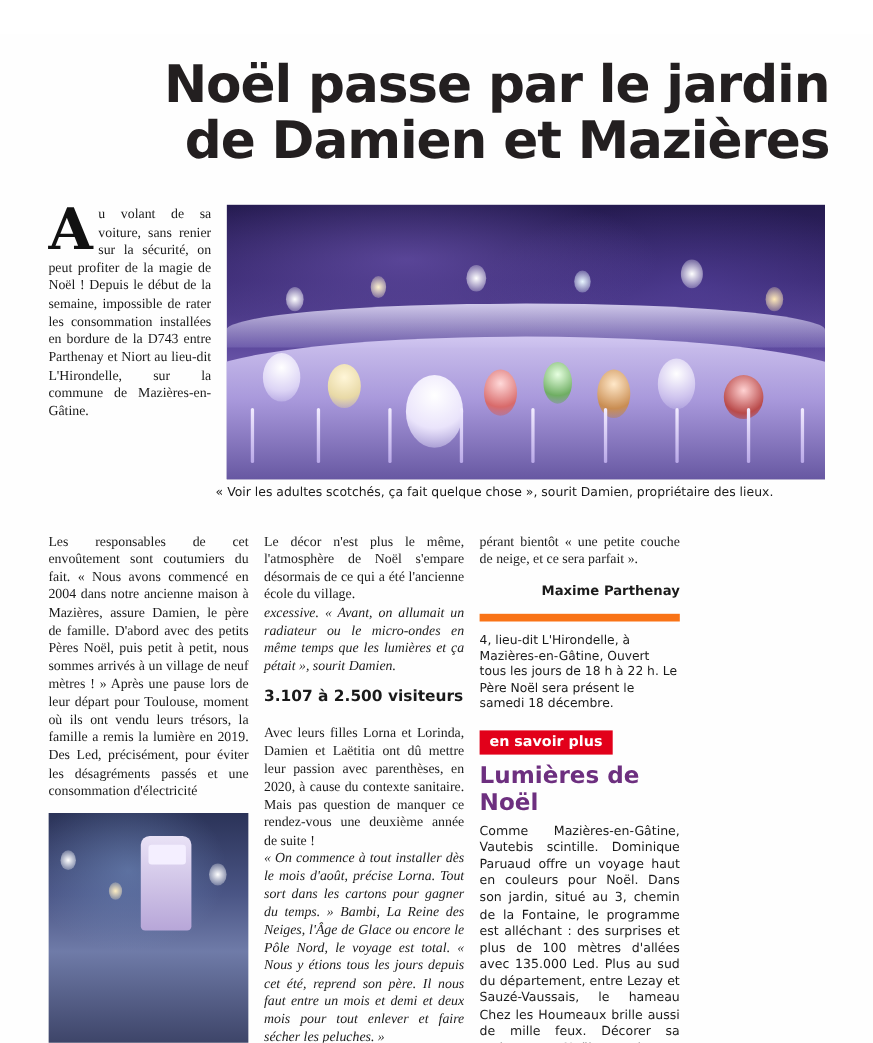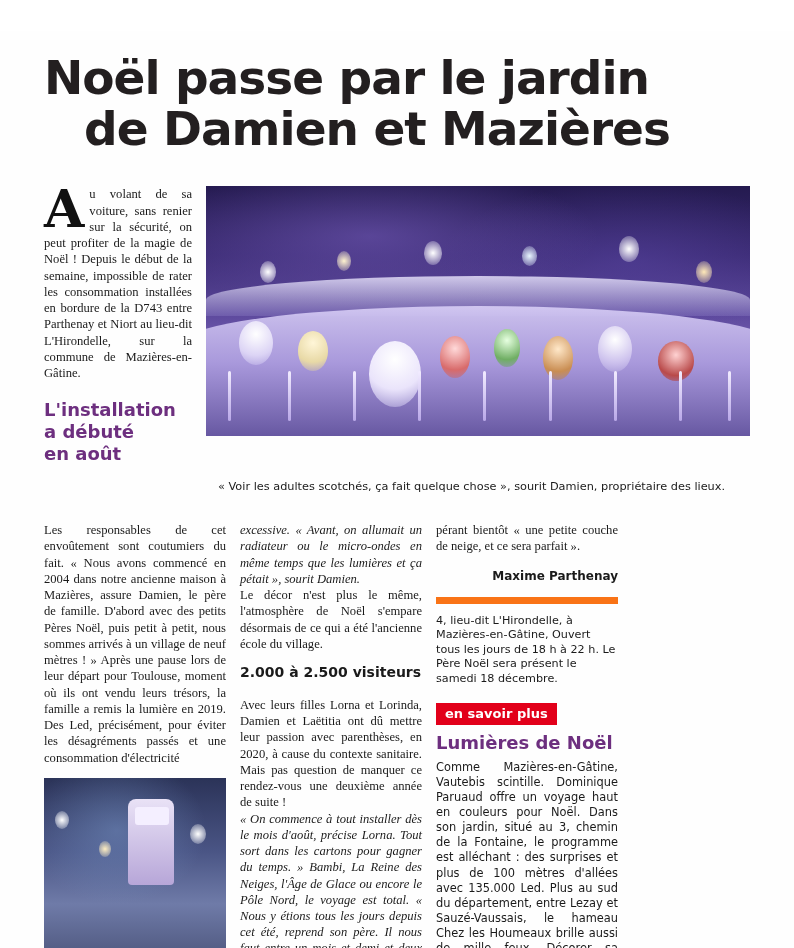--- a/index.html
+++ b/index.html
@@ -26,20 +26,21 @@
 
   
   .headline {
     font-family: "DejaVu Sans", sans-serif;
     font-weight: bold;
     font-size: 47px;
     line-height: 1.08;
     letter-spacing: -1px;
     color: #231f20;
     padding: 22px 40px 0 44px;
+    text-align: right;
   }
   .headline .l1 { display: block; }
   .headline .l2 { display: block; padding-left: 40px; }
 
   .standfirst {
     font-family: "DejaVu Sans", sans-serif;
     font-weight: bold;
     font-size: 15.5px;
     line-height: 1.32;
     color: #1a1a1a;
@@ -161,21 +162,21 @@
     font-family: "DejaVu Sans", sans-serif;
     font-weight: bold;
     font-size: 13px;
     padding: 3px 9px 4px 9px;
     letter-spacing: 0;
     text-align: right;
   }
   .esp-title {
     font-family: "DejaVu Sans", sans-serif;
     font-weight: bold;
-    font-size: 18px;
+    font-size: 21px;
     color: #6d2f7f;
     margin: 7px 0 7px 0;
   }
   .esp-body {
     font-family: "DejaVu Sans", sans-serif;
     font-size: 11.4px;
     line-height: 1.33;
     text-align: justify;
   }
 
@@ -243,21 +244,20 @@
   </h1>
 
 
   <div class="body-area">
 
     <div class="topband">
 
       <div class="col-narrow">
         <p class="dropcap-p"><span class="dropcap">A</span><span>u volant de sa voiture, sans renier sur la sécurité, on peut profiter de la magie de Noël ! Depuis le début de la semaine, impossible de rater les consommation installées en bordure de la D743 entre Parthenay et Niort au lieu-dit L'Hirondelle, sur la commune de Mazières-en-Gâtine.</span></p>
 
-        <div class="subhead">L'installation<br>a débuté<br>en août</div>
       </div>
 
       <div class="photo-main">
         <div class="ph sky-main"></div>
         <div class="ridge"></div>
         <div class="snowbank"></div>
 
         <div class="blob" style="left:6%;top:54%;width:34px;height:44px;background:radial-gradient(circle at 50% 30%, #ffffff, #dcd4f5 60%, rgba(190,180,235,0.2));"></div>
         <div class="blob" style="left:17%;top:58%;width:30px;height:40px;background:radial-gradient(circle at 50% 30%, #fff6d8, #e8d9a6 60%, rgba(200,180,140,0.15));"></div>
         <div class="blob" style="left:30%;top:62%;width:52px;height:66px;background:radial-gradient(circle at 50% 28%, #ffffff, #eae4fb 55%, rgba(200,195,240,0.25));"></div>
@@ -277,21 +277,21 @@
         <div class="fence" style="left:27%;"></div>
         <div class="fence" style="left:39%;"></div>
         <div class="fence" style="left:51%;"></div>
         <div class="fence" style="left:63%;"></div>
         <div class="fence" style="left:75%;"></div>
         <div class="fence" style="left:87%;"></div>
         <div class="fence" style="left:96%;"></div>
       </div>
     </div>
 
-    <div style="display:flex; gap:26px;">
+    <div style="display:flex; gap:4px;">
       <div style="width:148px; flex:0 0 148px;"></div>
       <div style="flex:1 1 auto;">
         <div class="caption">« Voir les adultes scotchés, ça fait quelque chose », sourit Damien, propriétaire des lieux.</div>
       </div>
     </div>
 
     <div class="cols3">
 
       <div class="c1">
         <p class="body">Les responsables de cet envoûtement sont coutumiers du fait. « Nous avons commencé en 2004 dans notre ancienne maison à Mazières, assure Damien, le père de famille. D'abord avec des petits Pères Noël, puis petit à petit, nous sommes arrivés à un village de neuf mètres ! » Après une pause lors de leur départ pour Toulouse, moment où ils ont vendu leurs trésors, la famille a remis la lumière en 2019. Des Led, précisément, pour éviter les désagréments passés et une consommation d'électricité</p>
@@ -303,23 +303,23 @@
           <div class="blob" style="left:50%;top:14%;width:34px;height:18px;background:#f4efff;border-radius:3px;"></div>
 
           <div class="blob" style="left:6%;top:16%;width:14px;height:18px;background:radial-gradient(circle,#fff,rgba(255,255,255,0.05));"></div>
           <div class="blob" style="left:80%;top:22%;width:16px;height:20px;background:radial-gradient(circle,#fff,rgba(255,255,255,0.05));"></div>
           <div class="blob" style="left:30%;top:30%;width:12px;height:16px;background:radial-gradient(circle,#ffeec2,rgba(255,235,190,0.05));"></div>
         </div>
 
       </div>
 
       <div class="c2">
+        <p class="body">Le décor n'est plus le même, l'atmosphère de Noël s'empare désormais de ce qui a été l'ancienne école du village.</p>
         <p class="body ital">excessive. « Avant, on allumait un radiateur ou le micro-ondes en même temps que les lumières et ça pétait », sourit Damien.</p>
-        <p class="body">Le décor n'est plus le même, l'atmosphère de Noël s'empare désormais de ce qui a été l'ancienne école du village.</p>
-        <div class="subhead-sm">2.000 à 2.500 visiteurs</div>
+        <div class="subhead-sm">3.107 à 2.500 visiteurs</div>
         <p class="body">Avec leurs filles Lorna et Lorinda, Damien et Laëtitia ont dû mettre leur passion avec parenthèses, en 2020, à cause du contexte sanitaire. Mais pas question de manquer ce rendez-vous une deuxième année de suite !</p>
         <p class="body ital">« On commence à tout installer dès le mois d'août, précise Lorna. Tout sort dans les cartons pour gagner du temps. » Bambi, La Reine des Neiges, l'Âge de Glace ou encore le Pôle Nord, le voyage est total. « Nous y étions tous les jours depuis cet été, reprend son père. Il nous faut entre un mois et demi et deux mois pour tout enlever et faire sécher les peluches. »</p>
 
       </div>
 
       <div class="c3">
         <p class="body">pérant bientôt « une petite couche de neige, et ce sera parfait ».</p>
         <div class="byline">Maxime Parthenay</div>
         <div class="contact">4, lieu-dit L'Hirondelle, à Mazières-en-Gâtine, Ouvert tous les jours de 18 h à 22 h. Le Père Noël sera présent le samedi 18 décembre.</div>
 

